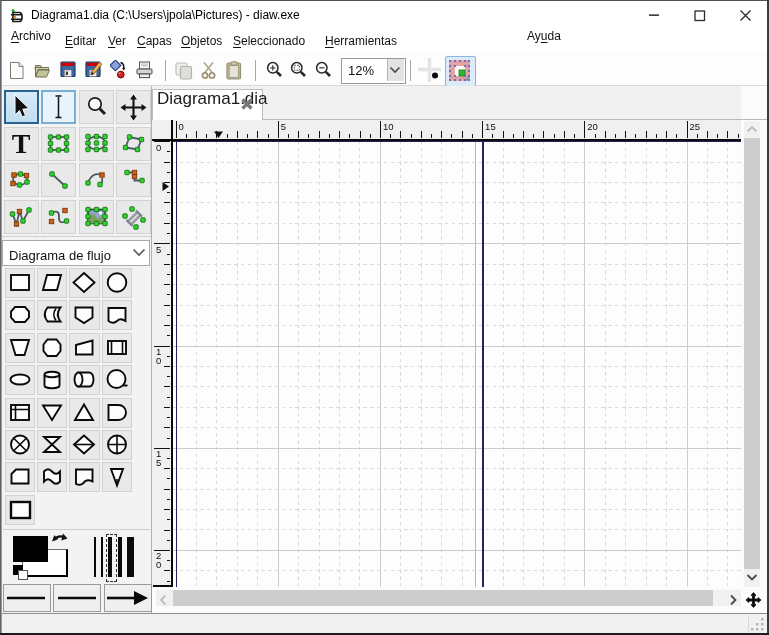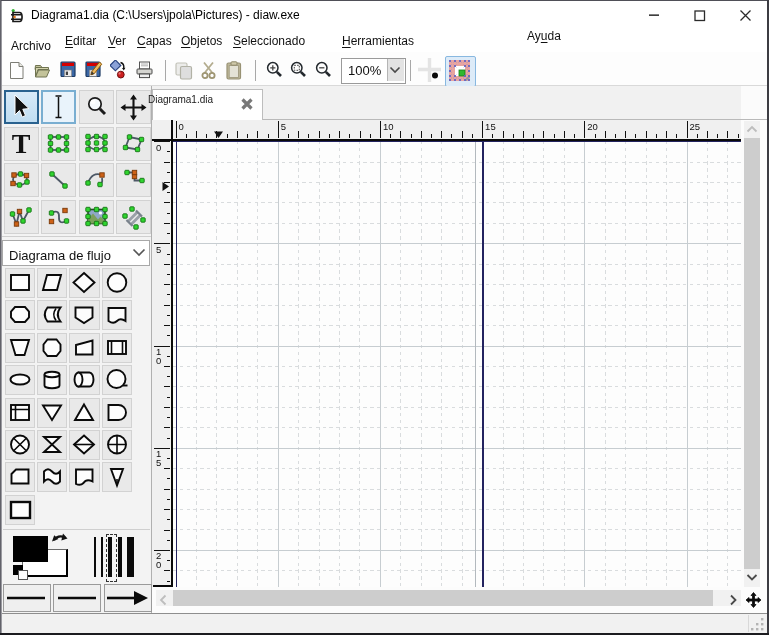--- a/index.html
+++ b/index.html
@@ -18,39 +18,39 @@
     <svg style="position:absolute;left:648px;top:14px" width="12" height="3" viewBox="0 0 12 3">
       <rect x="1" y="0.4" width="10" height="1.5" fill="#2b2b2b"></rect>
     </svg>
     <svg style="position:absolute;left:694px;top:10px" width="12" height="12" viewBox="0 0 12 12">
       <rect x="1" y="1" width="9.5" height="9.5" fill="none" stroke="#2b2b2b" stroke-width="1.3"></rect>
     </svg>
     <svg style="position:absolute;left:739px;top:9px" width="13" height="13" viewBox="0 0 13 13">
       <path d="M1.5 1.5 L11.5 11.5 M11.5 1.5 L1.5 11.5" stroke="#2b2b2b" stroke-width="1.3"></path>
     </svg>
     <div style="position:absolute;left:1px;top:29px;width:767px;height:24px;background:#fff"></div>
-    <div style="position:absolute;left:11px;top:29px;height:24px;display:flex;align-items:flex-end;font-size:12px;color:#111">
+    <div style="position:absolute;left:11px;top:29px;height:24px;display:flex;align-items:flex-start;font-size:12px;color:#111">
       <span><u>A</u>rchivo</span>
     </div>
     <div style="position:absolute;left:65px;top:29px;height:24px;display:flex;align-items:center;font-size:12px;color:#111">
       <span><u>E</u>ditar</span>
     </div>
     <div style="position:absolute;left:108px;top:29px;height:24px;display:flex;align-items:center;font-size:12px;color:#111">
       <span><u>V</u>er</span>
     </div>
     <div style="position:absolute;left:137px;top:29px;height:24px;display:flex;align-items:center;font-size:12px;color:#111">
       <span><u>C</u>apas</span>
     </div>
     <div style="position:absolute;left:181px;top:29px;height:24px;display:flex;align-items:center;font-size:12px;color:#111">
       <span><u>O</u>bjetos</span>
     </div>
     <div style="position:absolute;left:233px;top:29px;height:24px;display:flex;align-items:center;font-size:12px;color:#111">
       <span><u>S</u>eleccionado</span>
     </div>
-    <div style="position:absolute;left:342px;top:29px;height:24px;display:flex;align-items:center;font-size:12px;color:#111">
+    <div style="position:absolute;left:325px;top:29px;height:24px;display:flex;align-items:center;font-size:12px;color:#111">
       <span><u>H</u>erramientas</span>
     </div>
     <div style="position:absolute;left:527px;top:29px;height:24px;display:flex;font-size:12px;color:#111">
       <span>Ay<u>u</u>da</span>
     </div>
     <div style="position:absolute;left:1px;top:52px;width:767px;height:33px;background:#fdfdfd"></div>
     <div style="position:absolute;left:1px;top:85px;width:767px;height:1px;background:#d9d9d9"></div>
     <svg style="position:absolute;left:9px;top:61px" width="16" height="19" viewBox="0 0 16 19">
       <path d="M1.5 1.5 h8.5 l4 4 v12 h-12.5 z" fill="#fefefe" stroke="#7d7d75" stroke-width="1"></path>
       <path d="M10 1.5 v4 h4" fill="#e8e8e0" stroke="#7d7d75" stroke-width="1"></path>
@@ -112,21 +112,21 @@
       <circle cx="6.8" cy="6.8" r="5.2" fill="#fdfdfd" stroke="#23282d" stroke-width="1.5"></circle>
       <path d="M10.8 10.8 L15 15" stroke="#23282d" stroke-width="2.6"></path>
       <rect x="4.3" y="4.3" width="5" height="5" fill="none" stroke="#444" stroke-width="1" stroke-dasharray="1.6 1.2"></rect>
     </svg>
     <svg style="position:absolute;left:315px;top:61px" width="17" height="17" viewBox="0 0 17 17">
       <circle cx="6.8" cy="6.8" r="5.2" fill="#fdfdfd" stroke="#23282d" stroke-width="1.5"></circle>
       <path d="M10.8 10.8 L15 15" stroke="#23282d" stroke-width="2.6"></path>
       <path d="M4.2 6.8 h5.2" stroke="#444" stroke-width="1.3"></path>
     </svg>
     <div style="position:absolute;left:341px;top:58px;width:63px;height:24px;background:#fff;border:1px solid #9a9a9a"></div>
-    <div style="position:absolute;left:348px;top:58px;height:24px;display:flex;align-items:center;font-size:13px;color:#111">100%</div>
+    <div style="position:absolute;left:348px;top:58px;height:24px;display:flex;align-items:center;font-size:13px;color:#111">12%</div>
     <div style="position:absolute;left:387px;top:59px;width:16px;height:22px;background:#e3e3e3;border-left:1px solid #b5b5b5"></div>
     <svg style="position:absolute;left:389px;top:66px" width="13" height="9" viewBox="0 0 13 9">
       <path d="M1.5 1.5 L6 6 L10.5 1.5" fill="none" stroke="#4a4a4a" stroke-width="1.6"></path>
     </svg>
     <div style="position:absolute;left:410px;top:60px;width:1px;height:21px;background:#a8a8a8"></div>
     <svg style="position:absolute;left:418px;top:57px" width="25" height="27" viewBox="0 0 25 27">
       <path d="M11.5 1 v24 M0 12.5 h23" stroke="#e4e4e4" stroke-width="3.4"></path>
       <circle cx="17" cy="18.6" r="3" fill="#0a0a0a"></circle>
     </svg>
     <div style="position:absolute;left:445px;top:56px;width:29px;height:29px;background:#ddebf8;border:1px solid #88b8e0;border-radius:2px"></div>
@@ -439,21 +439,21 @@
     <div style="position:absolute;left:103.5px;top:584px;width:48px;height:27.5px;background:#efefef;border:1px solid #9a9a9a;box-sizing:border-box"></div>
     <svg style="position:absolute;left:2px;top:584px" width="150" height="28" viewBox="0 0 150 28">
       <path d="M5 14 h38" stroke="#0a0a0a" stroke-width="2.6"></path>
       <path d="M56 14 h38" stroke="#0a0a0a" stroke-width="2.6"></path>
       <path d="M105 14 h30" stroke="#0a0a0a" stroke-width="2.6"></path>
       <path d="M146 14 L132 7 V21 Z" fill="#0a0a0a"></path>
     </svg>
     <div style="position:absolute;left:152px;top:86px;width:615px;height:34px;background:#f1f1f1"></div>
     <div style="position:absolute;left:741px;top:86px;width:26px;height:34px;background:#fbfbfb"></div>
     <div style="position:absolute;left:152px;top:89px;width:111px;height:31px;background:#fff;border:1px solid #bdbdbd;border-bottom:none;box-sizing:border-box"></div>
-    <div style="position:absolute;left:148px;top:89px;height:20px;display:flex;align-items:center;font-size:10px;color:#1a1a1a">Diagrama1.dia</div>
+    <div style="position:absolute;left:157px;top:89px;height:20px;display:flex;align-items:center;font-size:17px;color:#1a1a1a">Diagrama1.dia</div>
     <svg style="position:absolute;left:240px;top:97px" width="15" height="15" viewBox="0 0 15 15">
       <path d="M2.5 2.5 L11.5 11.5 M11.5 2.5 L2.5 11.5" stroke="#787878" stroke-width="3.2"></path>
     </svg>
     <div style="position:absolute;left:263px;top:118.5px;width:504px;height:1px;background:#b9b9b9"></div>
     <div style="position:absolute;left:152px;top:120px;width:615px;height:493px;background:#fcfcfc"></div>
     <div style="position:absolute;left:152px;top:120px;width:19px;height:20px;background:#f0f0f0"></div>
     <div style="position:absolute;left:173px;top:120px;width:568px;height:19px;background:#f0f0f0"></div>
     <div style="position:absolute;left:152px;top:141px;width:19px;height:446px;background:#f0f0f0"></div>
     <svg style="position:absolute;left:173px;top:120px" width="568" height="19" viewBox="0 0 568 19" shape-rendering="crispEdges">
       <path d="M3.0 1 V18" stroke="#111" stroke-width="1"></path>

